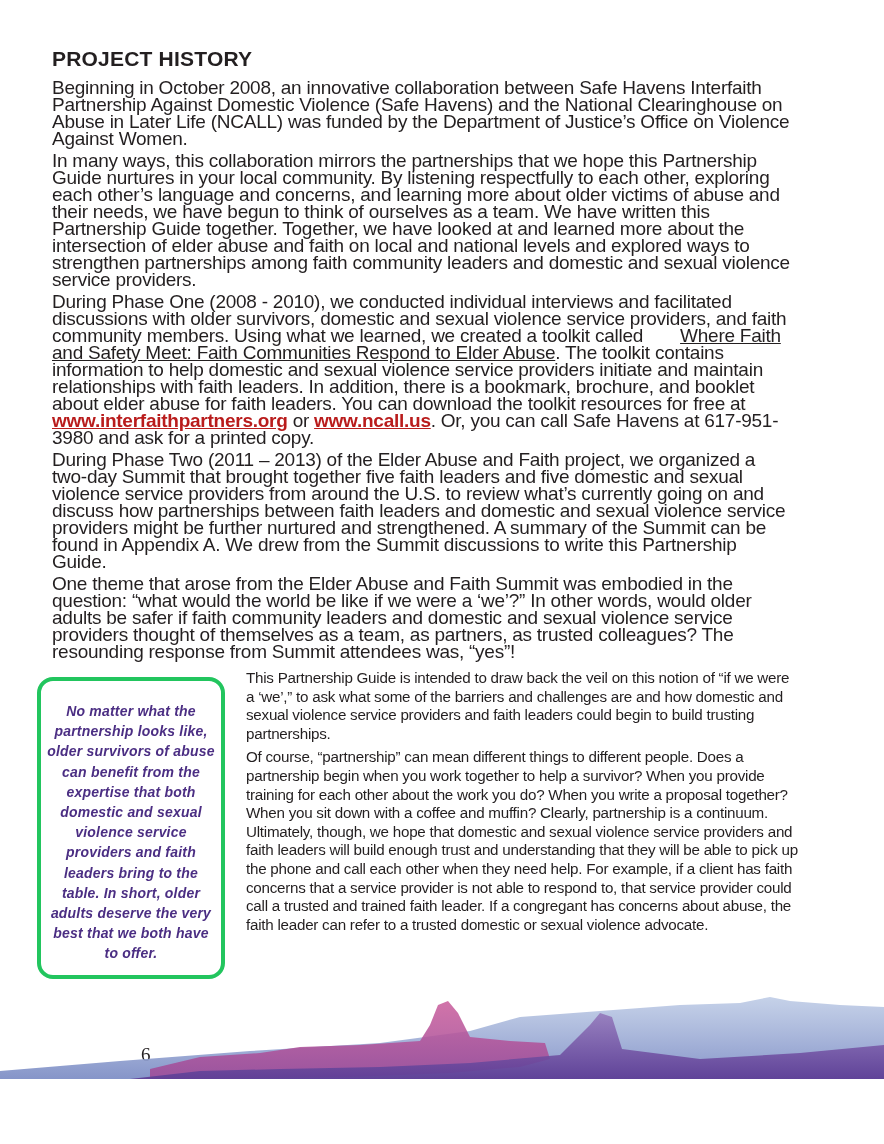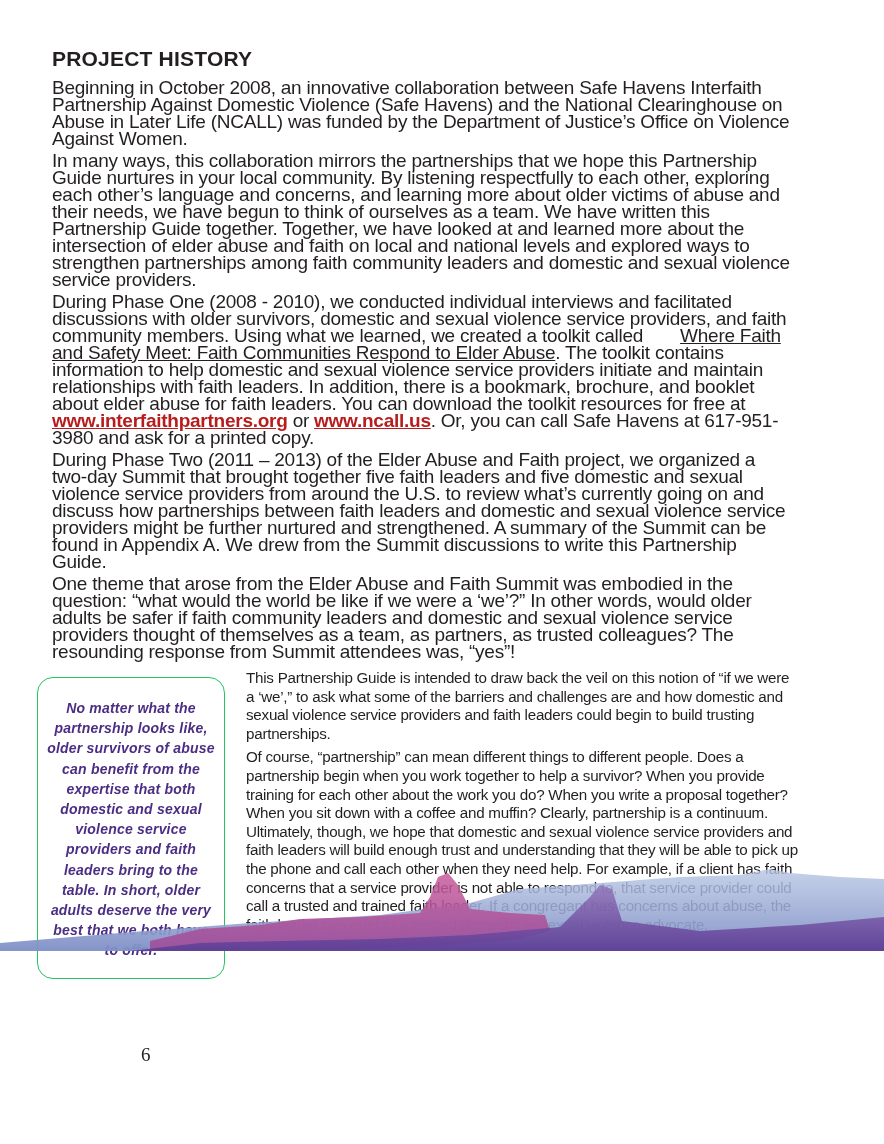--- a/index.html
+++ b/index.html
@@ -12,21 +12,21 @@
       height: 1144px;
       position: relative;
       overflow: hidden;
       font-family: "Liberation Sans", "DejaVu Sans", sans-serif;
       color: #231f20;
     }
     .page {
       position: absolute;
       left: 0; top: 0;
       width: 884px;
-      height: 951px;
+      height: 1079px;
     }
     .heading {
       position: absolute;
       left: 52px;
       top: 47px;
       margin: 0;
       font-size: 21px;
       font-weight: bold;
       letter-spacing: 0.2px;
       color: #231f20;
@@ -58,21 +58,21 @@
       line-height: 18.6px;
       letter-spacing: -0.25px;
     }
     .wrap-area p { margin: 0 0 5px 0; }
     .callout {
       position: absolute;
       left: 37px;
       top: 677px;
       width: 188px;
       height: 302px;
-      border: 1px solid #22c55e;
+      border: 4px solid #22c55e;
       border-radius: 16px;
       box-sizing: border-box;
       display: flex;
       align-items: flex-start;
       justify-content: center;
       padding-top: 20px;
     }
     .callout-text {
       width: 170px;
       text-align: center;

